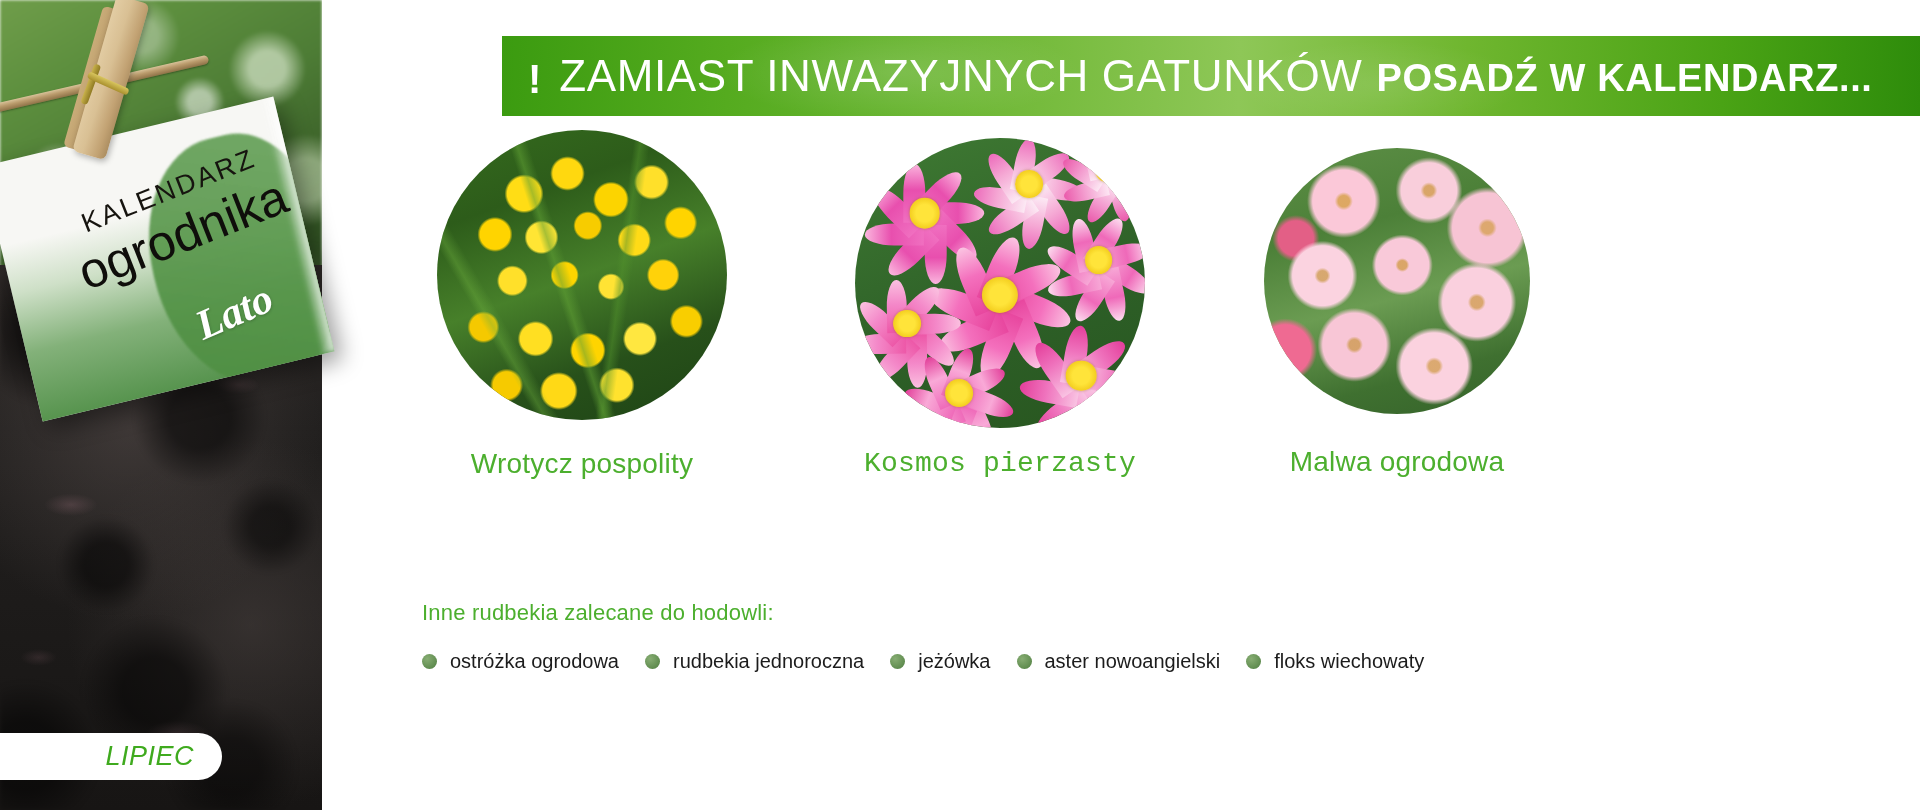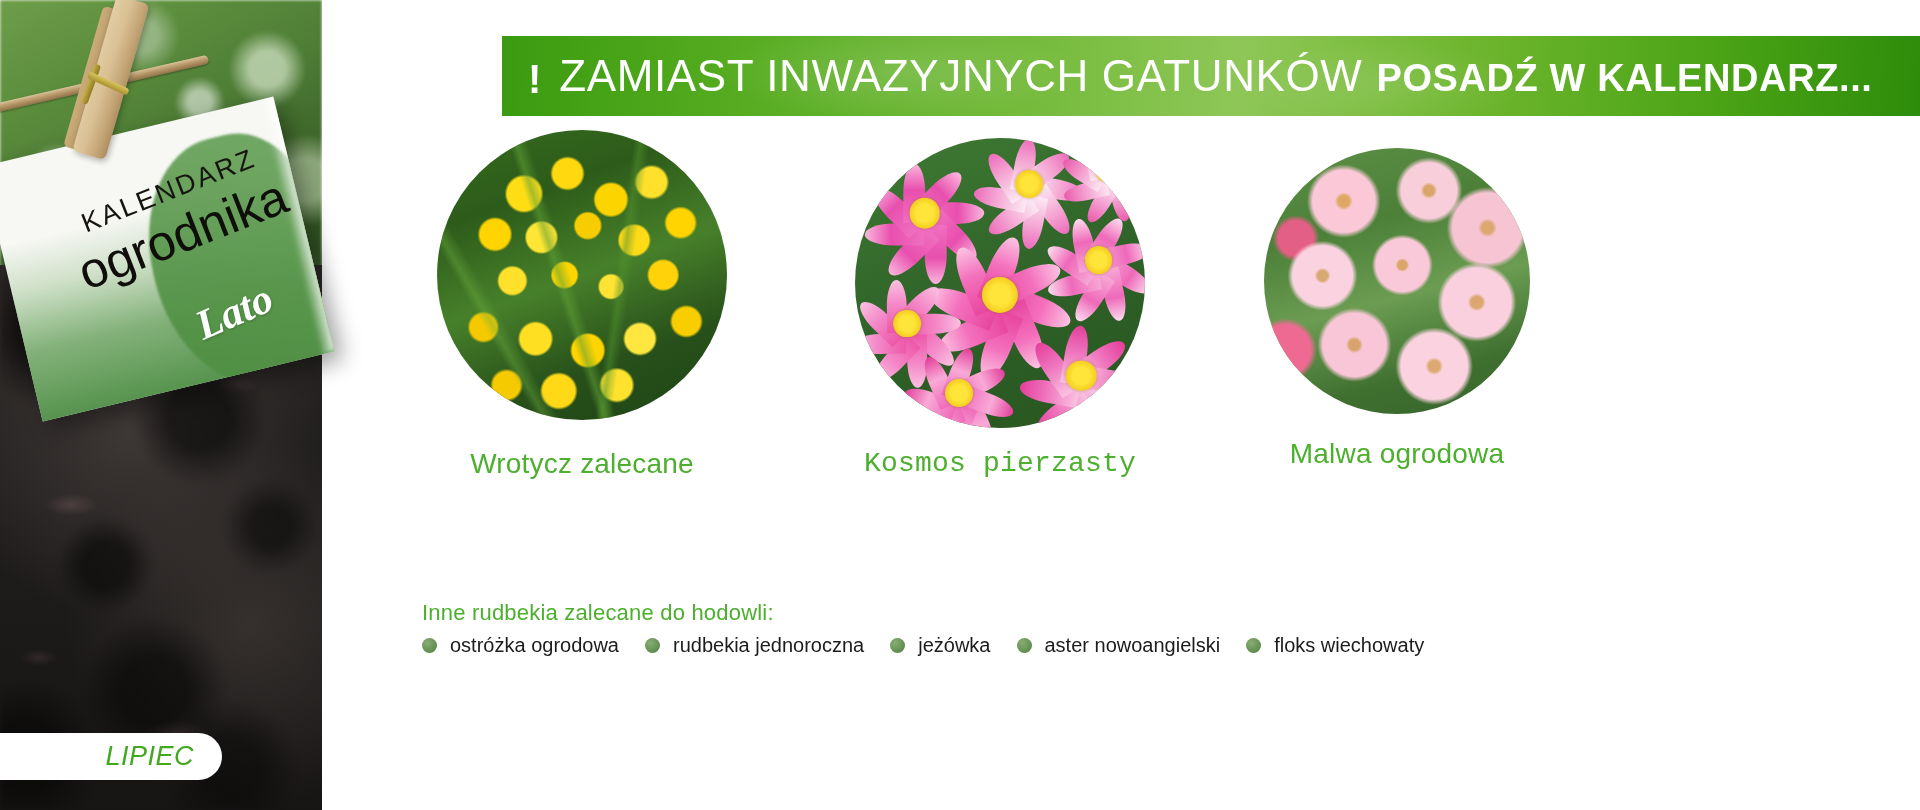--- a/index.html
+++ b/index.html
@@ -183,21 +183,21 @@
   .fcard.c3 { left: 930px; }
   .circle {
     width: 290px; height: 290px; border-radius: 50%;
     margin: 0 auto; overflow: hidden; position: relative;
   }
   .fcaption {
     margin-top: 28px; font-size: 28px; color: #4caf2e;
     font-weight: 400; letter-spacing: .2px; white-space: nowrap;
   }
   .fcard.c2 .fcaption { margin-top: 20px; }
-  .fcard.c3 .fcaption { margin-top: 24px; }
+  .fcard.c3 .fcaption { margin-top: 32px; }
   .fcard.c2 .circle { margin-top: 8px; }
   .fcard.c3 .circle { margin-top: 18px; width: 266px; height: 266px; }
 
   
   .ph-tansy {
     position:absolute; inset:0;
     background:
       radial-gradient(circle at 30% 22%, #ffdd15 0 5.5%, transparent 6.4%),
       radial-gradient(circle at 45% 15%, #ffd80f 0 5%, transparent 5.9%),
       radial-gradient(circle at 60% 24%, #fcd400 0 5.5%, transparent 6.4%),
@@ -268,21 +268,21 @@
       radial-gradient(circle at 22% 48%, rgba(200,150,64,.7) 0 2%, transparent 3.2%),
       radial-gradient(circle at 52% 44%, rgba(208,154,66,.75) 0 2.2%, transparent 3.4%),
       radial-gradient(circle at 80% 58%, rgba(204,150,64,.7) 0 2.2%, transparent 3.4%),
       radial-gradient(circle at 34% 74%, rgba(200,148,62,.7) 0 2%, transparent 3.2%),
       radial-gradient(circle at 64% 82%, rgba(206,152,66,.7) 0 2%, transparent 3.2%);
   }
 
   
   .other { position: absolute; left: 100px; top: 600px; }
   .other-title { font-size: 22px; color: #4caf2e; letter-spacing: .2px; }
-  .species-list { display: flex; align-items: center; margin-top: 8px; }
+  .species-list { display: flex; align-items: center; margin-top: 24px; }
   .species { display: flex; align-items: center; margin-right: 26px; }
   .species .dot {
     width: 15px; height: 15px; border-radius: 50%;
     background: radial-gradient(circle at 35% 32%, #87ad73, #5d8a4d 75%, #4f7a41);
     margin-right: 13px; flex: none;
   }
   .species .nm { font-size: 20px; color: #1c1c1c; white-space: nowrap; }
 </style>
 </head>
 <body>
@@ -327,21 +327,21 @@
         <span class="banner-text-2">POSADŹ W KALENDARZ...</span>
       </div>
     </div>
 
     <div class="cards-row">
 
       <div class="fcard c1">
         <div class="circle">
           <div class="ph-tansy"></div>
         </div>
-        <div class="fcaption">Wrotycz zalecane</div>
+        <div class="fcaption">Wrotycz pospolity</div>
       </div>
 
       <div class="fcard c2">
         <div class="circle">
           <div class="ph-cosmos">
             <div class="bloom" style="left:2%;top:4%;width:44%;height:44%;" id="b1">
                 <i style="transform: rotate(0deg) translate(2%, -50%); background: linear-gradient(90deg, rgb(240, 111, 192), rgb(232, 79, 174) 55%, rgb(251, 182, 222));"></i>
                 <i style="transform: rotate(45deg) translate(2%, -50%); background: linear-gradient(90deg, rgb(240, 111, 192), rgb(232, 79, 174) 55%, rgb(251, 182, 222));"></i>
                 <i style="transform: rotate(90deg) translate(2%, -50%); background: linear-gradient(90deg, rgb(240, 111, 192), rgb(232, 79, 174) 55%, rgb(251, 182, 222));"></i>
                 <i style="transform: rotate(135deg) translate(2%, -50%); background: linear-gradient(90deg, rgb(240, 111, 192), rgb(232, 79, 174) 55%, rgb(251, 182, 222));"></i>

